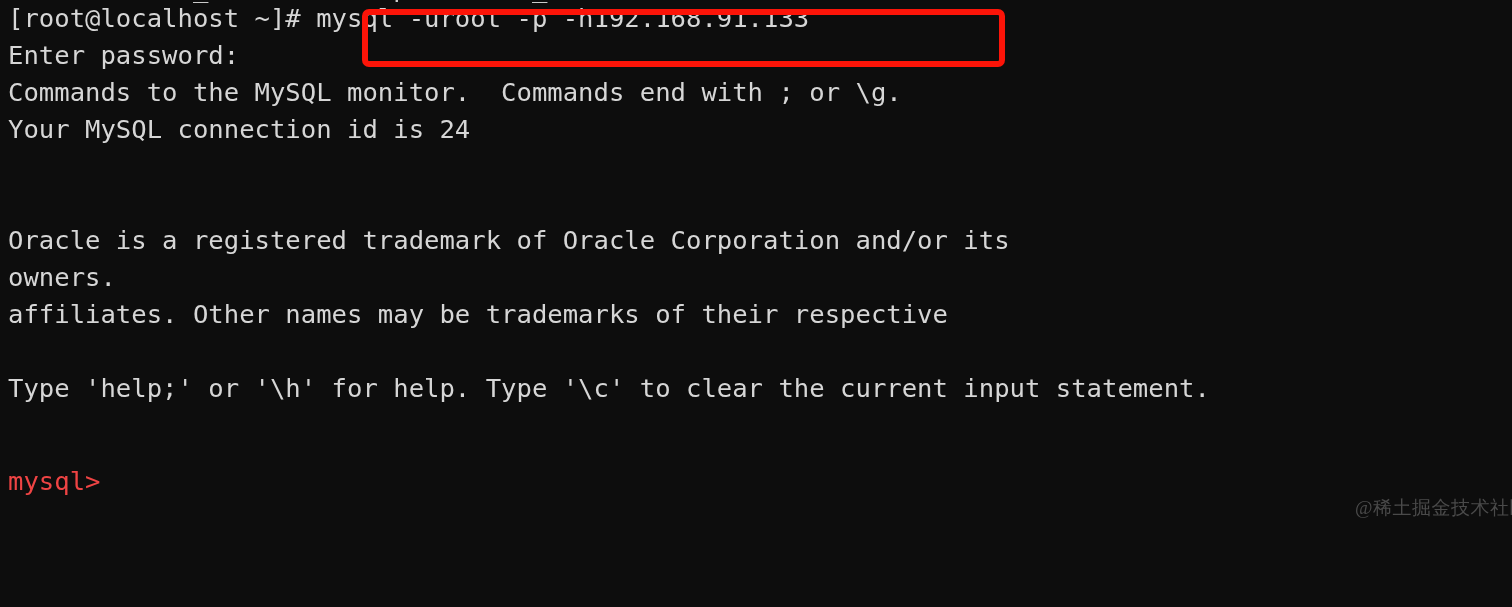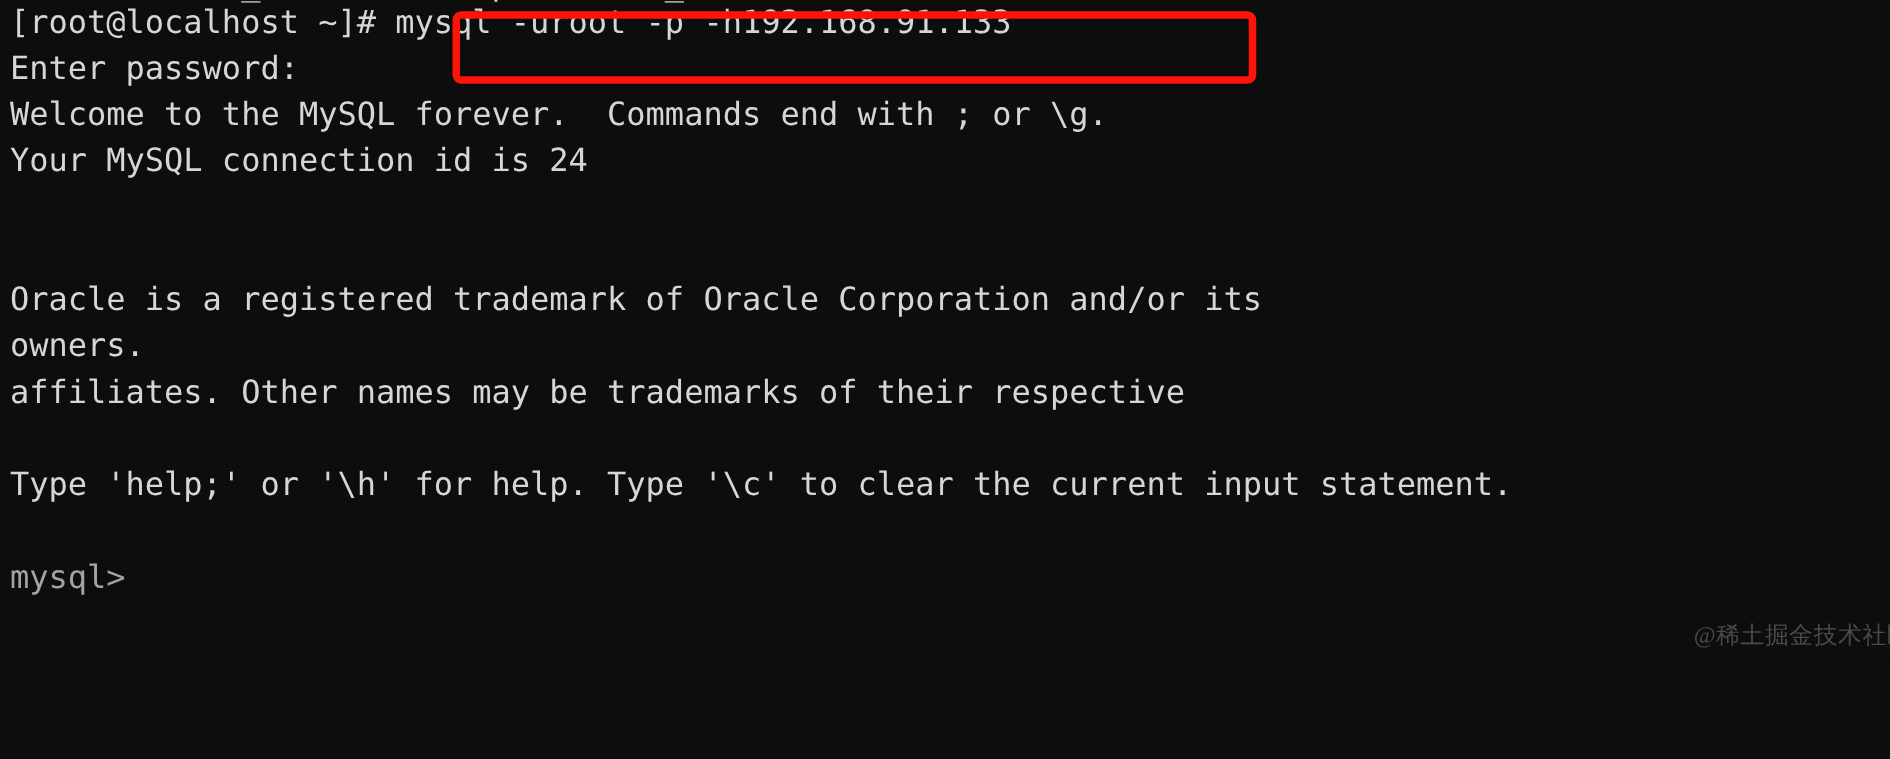--- a/index.html
+++ b/index.html
@@ -66,36 +66,37 @@
     right: 10px;
     bottom: 8px;
     font-family: Liberation Serif, serif;
     font-size: 19px;
     color: #4a4a4a;
     letter-spacing: 0.5px;
     white-space: nowrap;
   }
   
   .tline.prompt {
-    color: #a3a3a3;
+    color: #ef4444;
+    margin-top: 19px;
   }
 </style>
 </head>
 <body>
 
 <div id="screen">
 
   <div id="clipped-row">
     <div class="tline">       valid_lft forever preferred_lft forever</div>
   </div>
 
   <div id="term">
     <div class="tline">[root@localhost ~]# mysql -uroot -p -h192.168.91.133</div>
     <div class="tline">Enter password:</div>
-    <div class="tline">Welcome to the MySQL forever.  Commands end with ; or \g.</div>
+    <div class="tline">Commands to the MySQL monitor.  Commands end with ; or \g.</div>
     <div class="tline">Your MySQL connection id is 24</div>
     <div class="tline blank"></div>
     <div class="tline blank"></div>
     <div class="tline">Oracle is a registered trademark of Oracle Corporation and/or its</div>
     <div class="tline">owners.</div>
     <div class="tline">affiliates. Other names may be trademarks of their respective</div>
     <div class="tline blank"></div>
     <div class="tline">Type 'help;' or '\h' for help. Type '\c' to clear the current input statement.</div>
     <div class="tline blank"></div>
     <div class="tline prompt">mysql&gt;</div>

